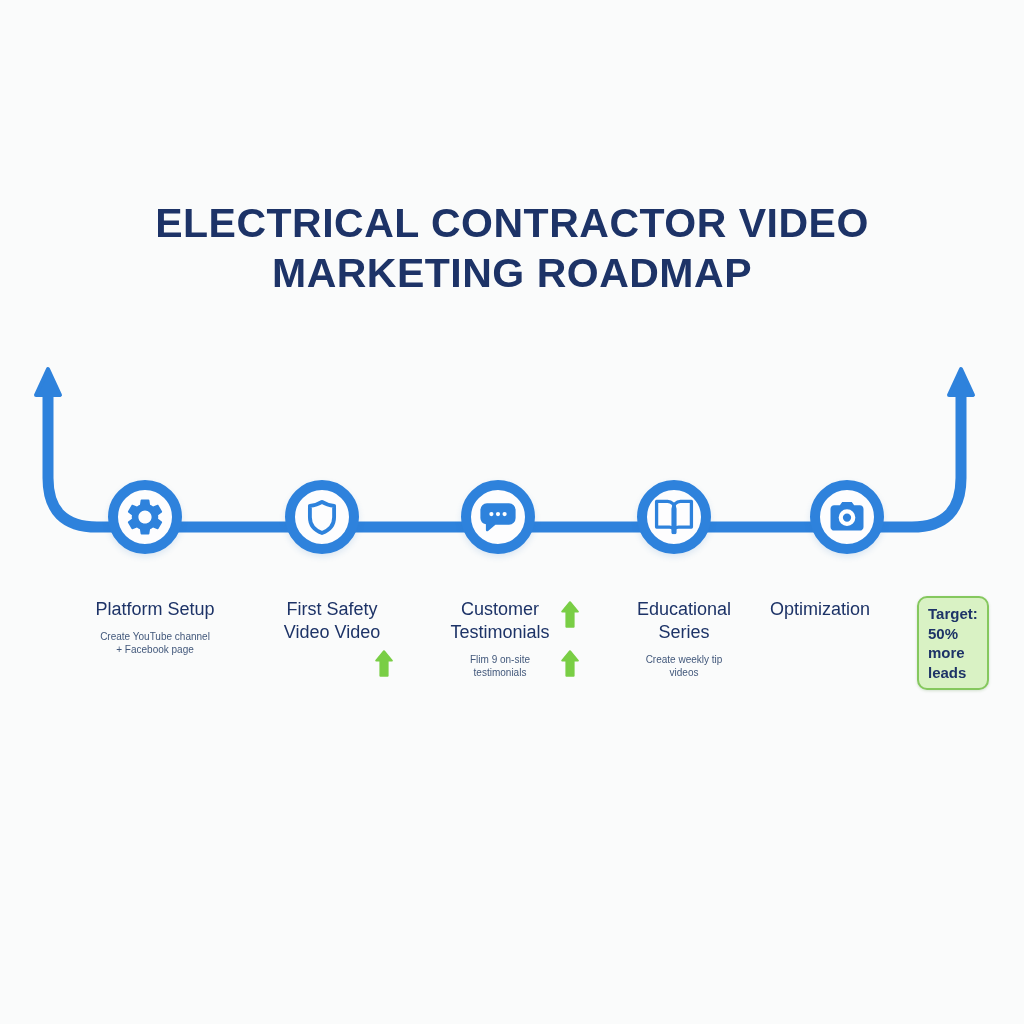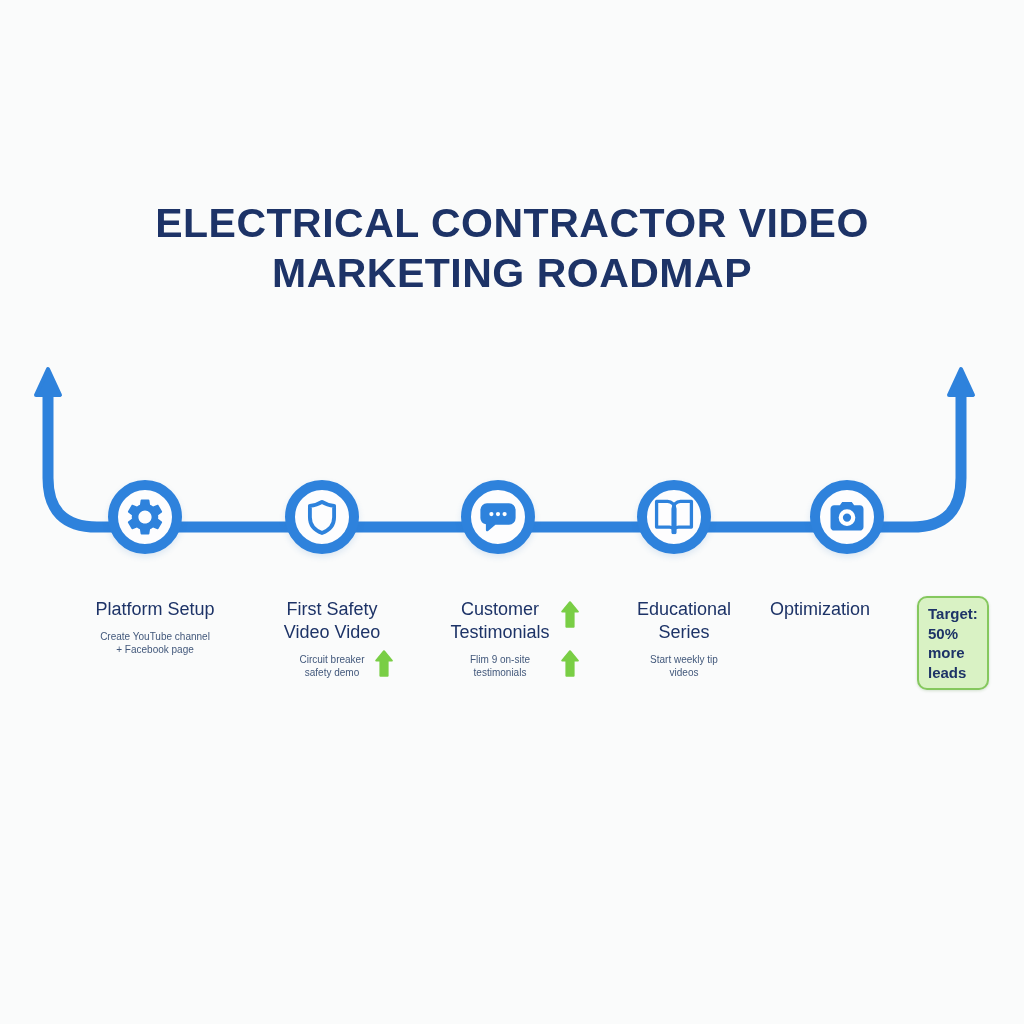--- a/index.html
+++ b/index.html
@@ -122,35 +122,33 @@
 
   <div class="mtext t1">
     <div class="mtitle pre">Platform Setup</div>
     <div class="mdesc pre">Create YouTube channel
 + Facebook page</div>
   </div>
 
   <div class="mtext t2">
     <div class="mtitle pre">First Safety
 Video Video</div>
-    <div class="mdesc pre">Circuit breaker
-safety demo</div>
   </div>
 
   <div class="mtext t3">
     <div class="mtitle pre">Customer
 Testimonials</div>
     <div class="mdesc pre">Flim 9 on-site
 testimonials</div>
   </div>
 
   <div class="mtext t4">
     <div class="mtitle pre">Educational
 Series</div>
-    <div class="mdesc pre">Start weekly tip
+    <div class="mdesc pre">Create weekly tip
 videos</div>
   </div>
 
   <div class="mtext t5">
     <div class="mtitle pre">Optimization</div>
   </div>
 
   <div class="up-arrow ua1">
     <svg viewBox="0 0 18 27">
         <path d="M9 1.2 L16.8 10.6 H12.6 V25.8 H5.4 V10.6 H1.2 Z"></path>

